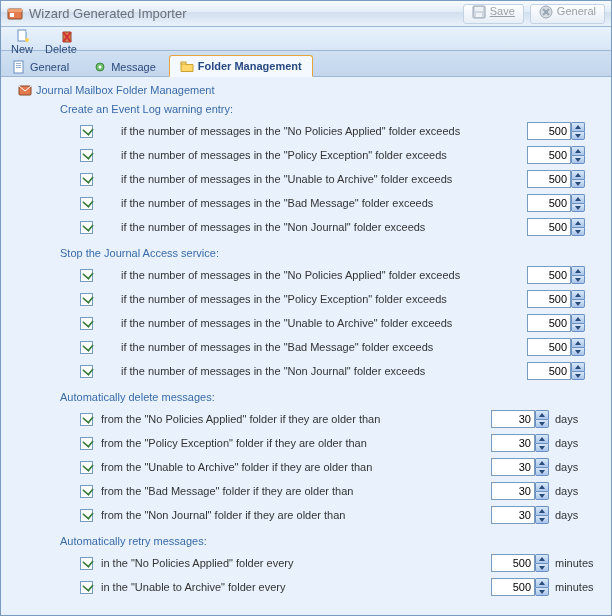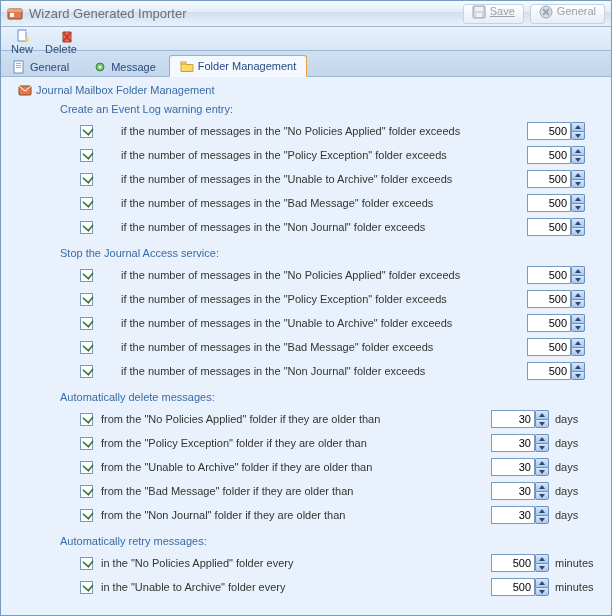--- a/index.html
+++ b/index.html
@@ -85,20 +85,21 @@
     position: relative;
     top: 1px;
   }
   .tab .ic { width: 14px; height: 14px; margin-right: 4px; }
   .tab.active {
     background: #f4f9ff;
     border: 1px solid #e6a23c;
     border-bottom: 1px solid #f4f9ff;
     border-radius: 3px 3px 0 0;
     color: #274a82;
+    font-weight: bold;
   }
 
   
   .content {
     background: #e9f2fc;
     padding: 6px 8px 10px 15px;
     height: calc(616px - 26px - 24px - 26px - 2px);
     overflow: auto;
   }
   .page-header {

